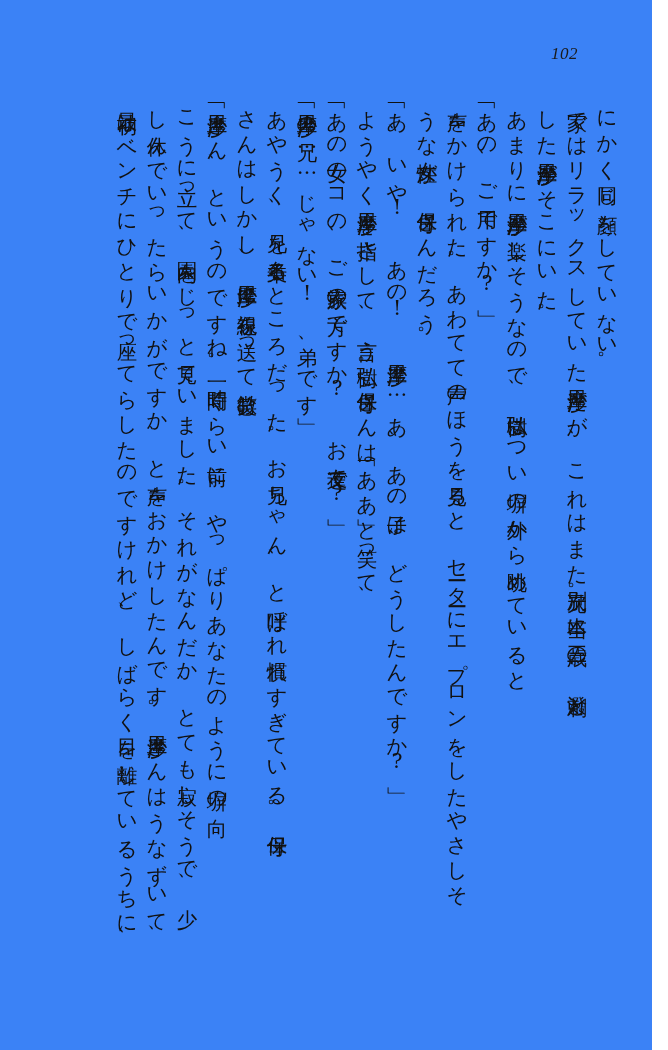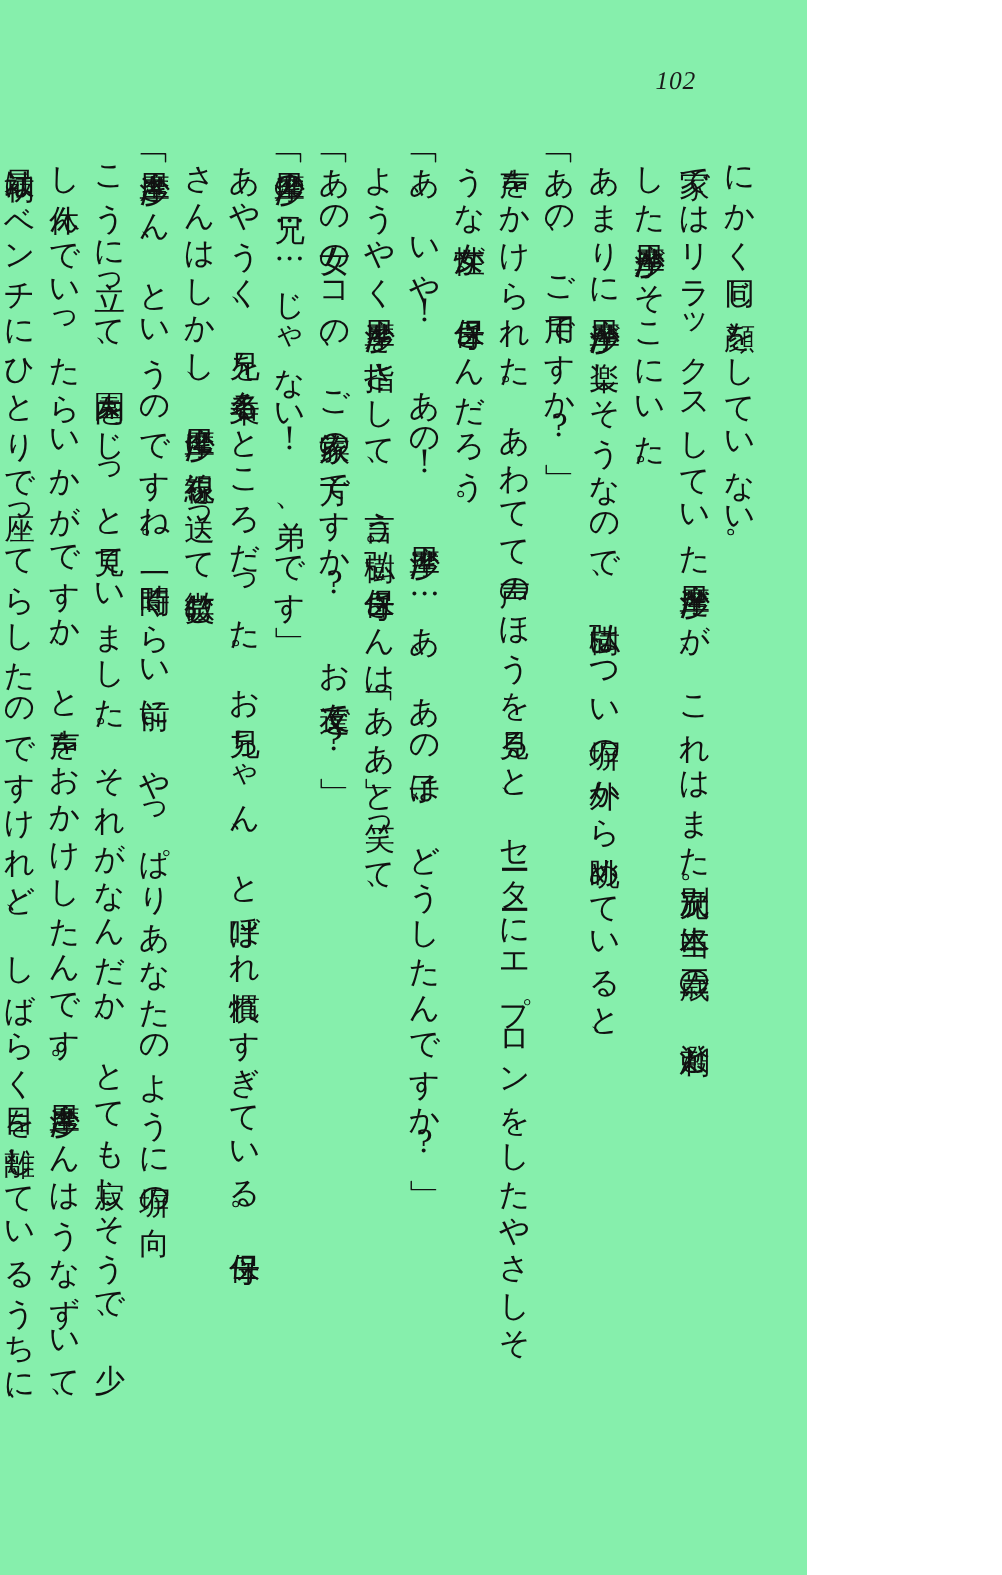--- a/index.html
+++ b/index.html
@@ -9,23 +9,23 @@
   }
   body {
     width: 668px;
     height: 1050px;
     overflow: hidden;
     font-family: "Liberation Serif", "DejaVu Serif", serif;
     color: #111111;
   }
   .page {
     position: relative;
-    width: 538px;
+    width: 652px;
     height: 1050px;
-    background: #86efac;
+    background: #3b82f6;
   }
   .page-number {
     position: absolute;
     top: 44px;
     right: 74px;
     font-size: 17px;
     font-style: italic;
     font-family: "Liberation Serif", "DejaVu Serif", serif;
     color: #1a1a1a;
     letter-spacing: 0.5px;

